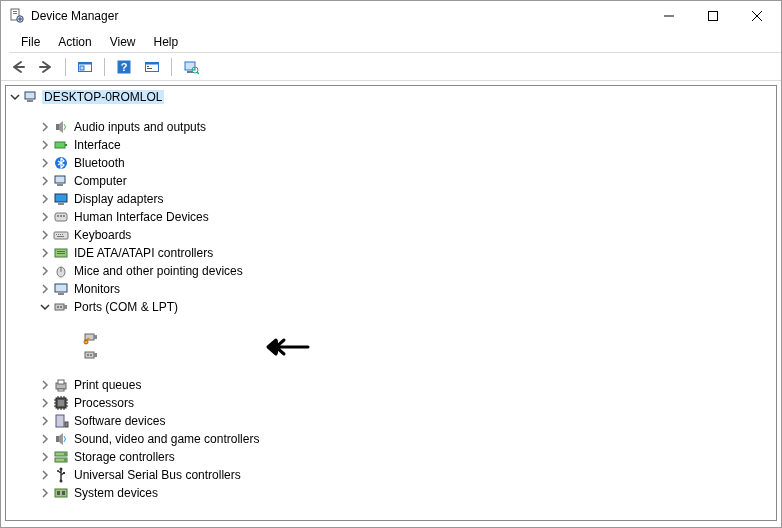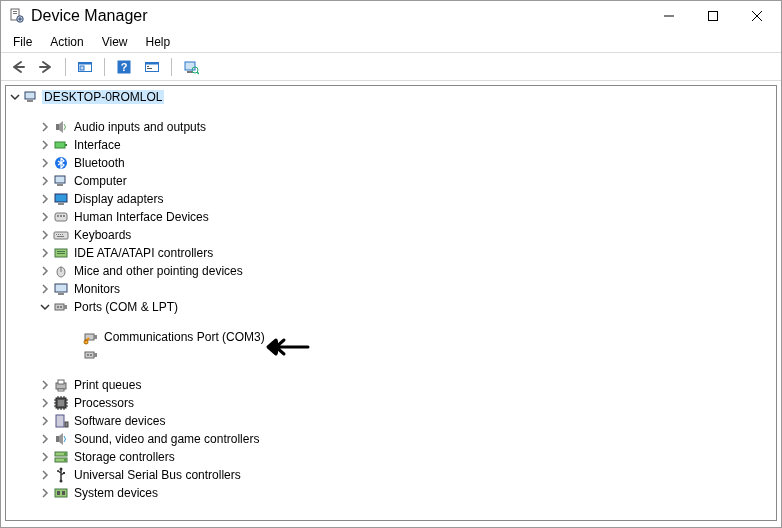--- a/index.html
+++ b/index.html
@@ -18,35 +18,36 @@
     align-items: center;
     height: 30px;
     padding: 0 2px 0 8px;
     background: #fff;
   }
   .titlebar .app-icon {
     width: 16px; height: 16px;
     margin-right: 6px;
     display: inline-flex; align-items: center; justify-content: center;
   }
-  .titlebar .title { flex: 0 0 auto; font-size: 16px; }
+  .titlebar .title { flex: 0 0 auto; font-size: 12px; }
   .titlebar .spacer { flex: 1; }
   .winbtn {
     width: 44px; height: 28px;
     display: inline-flex; align-items: center; justify-content: center;
     font-size: 12px;
     cursor: default;
   }
   .menubar {
     display: flex;
     height: 22px;
     padding: 0 4px;
     align-items: center;
     gap: 2px;
     border-bottom: 1px solid #dcdcdc;
+    margin-left: 8px;
   }
   .menuitem {
     padding: 2px 8px;
     cursor: default;
   }
   .toolbar {
     display: flex;
     align-items: center;
     height: 28px;
     padding: 2px 6px;
@@ -396,21 +397,20 @@
                   <span class="expander empty"></span>
                   <span class="dev-icon">
                     <svg width="16" height="16" viewBox="0 0 16 16">
                       <rect x="2" y="5" width="9" height="6" fill="#ccc" stroke="#666"></rect>
                       <rect x="11" y="6" width="3" height="4" fill="#888"></rect>
                       <path d="M2 13 L6 9" stroke="#e80" stroke-width="2"></path>
                       <circle cx="3" cy="13" r="2" fill="#fc3" stroke="#a60"></circle>
                       <text x="3" y="15" font-size="5" fill="#a00" text-anchor="middle">!</text>
                     </svg>
                   </span>
-                  <span class="label-wrap"><span>Communications Port (COM3)</span></span>
                 </div>
               </li>
               <li>
                 <div class="row">
                   <span class="expander empty"></span>
                   <span class="dev-icon">
                     <svg width="16" height="16" viewBox="0 0 16 16">
                       <rect x="2" y="5" width="9" height="6" fill="#ccc" stroke="#666"></rect>
                       <rect x="11" y="6" width="3" height="4" fill="#888"></rect>
                       <circle cx="5" cy="8" r="1" fill="#666"></circle>

